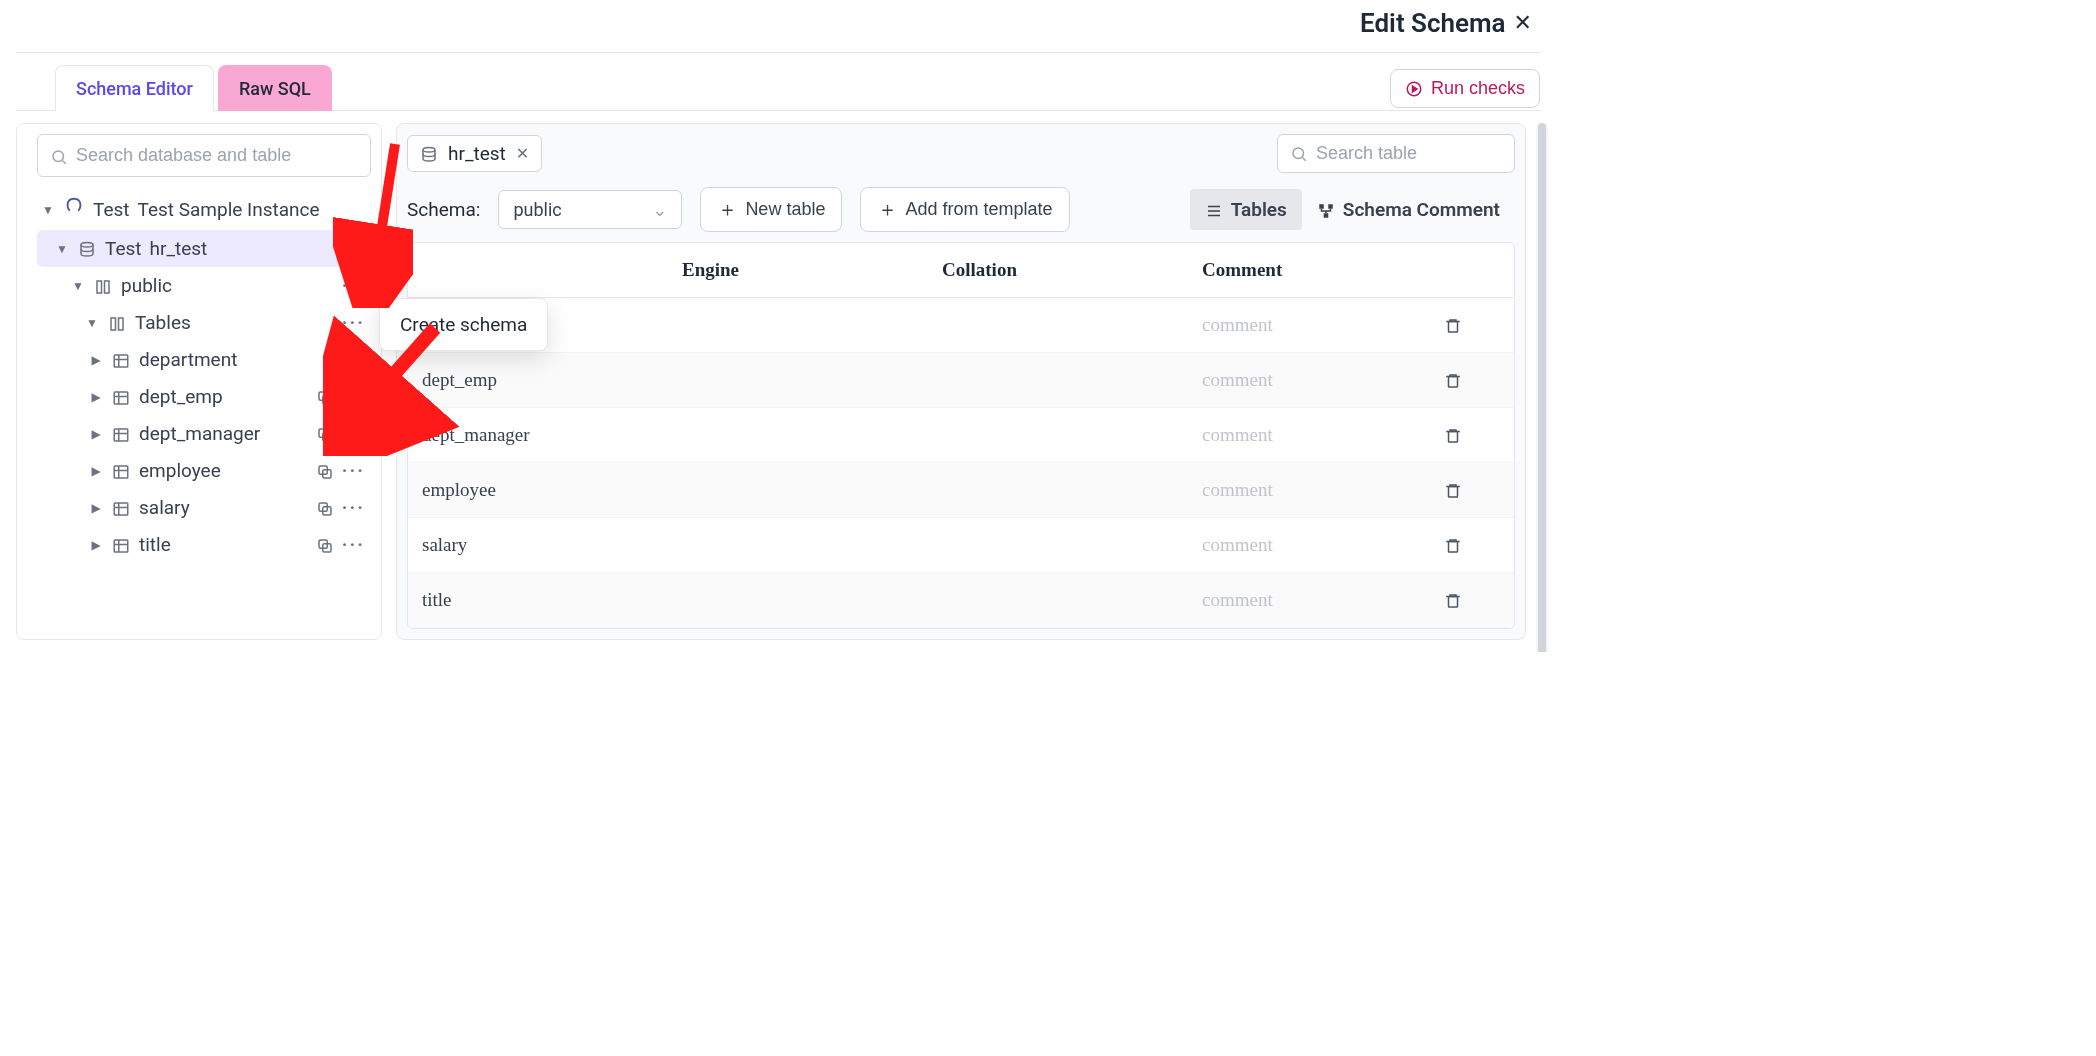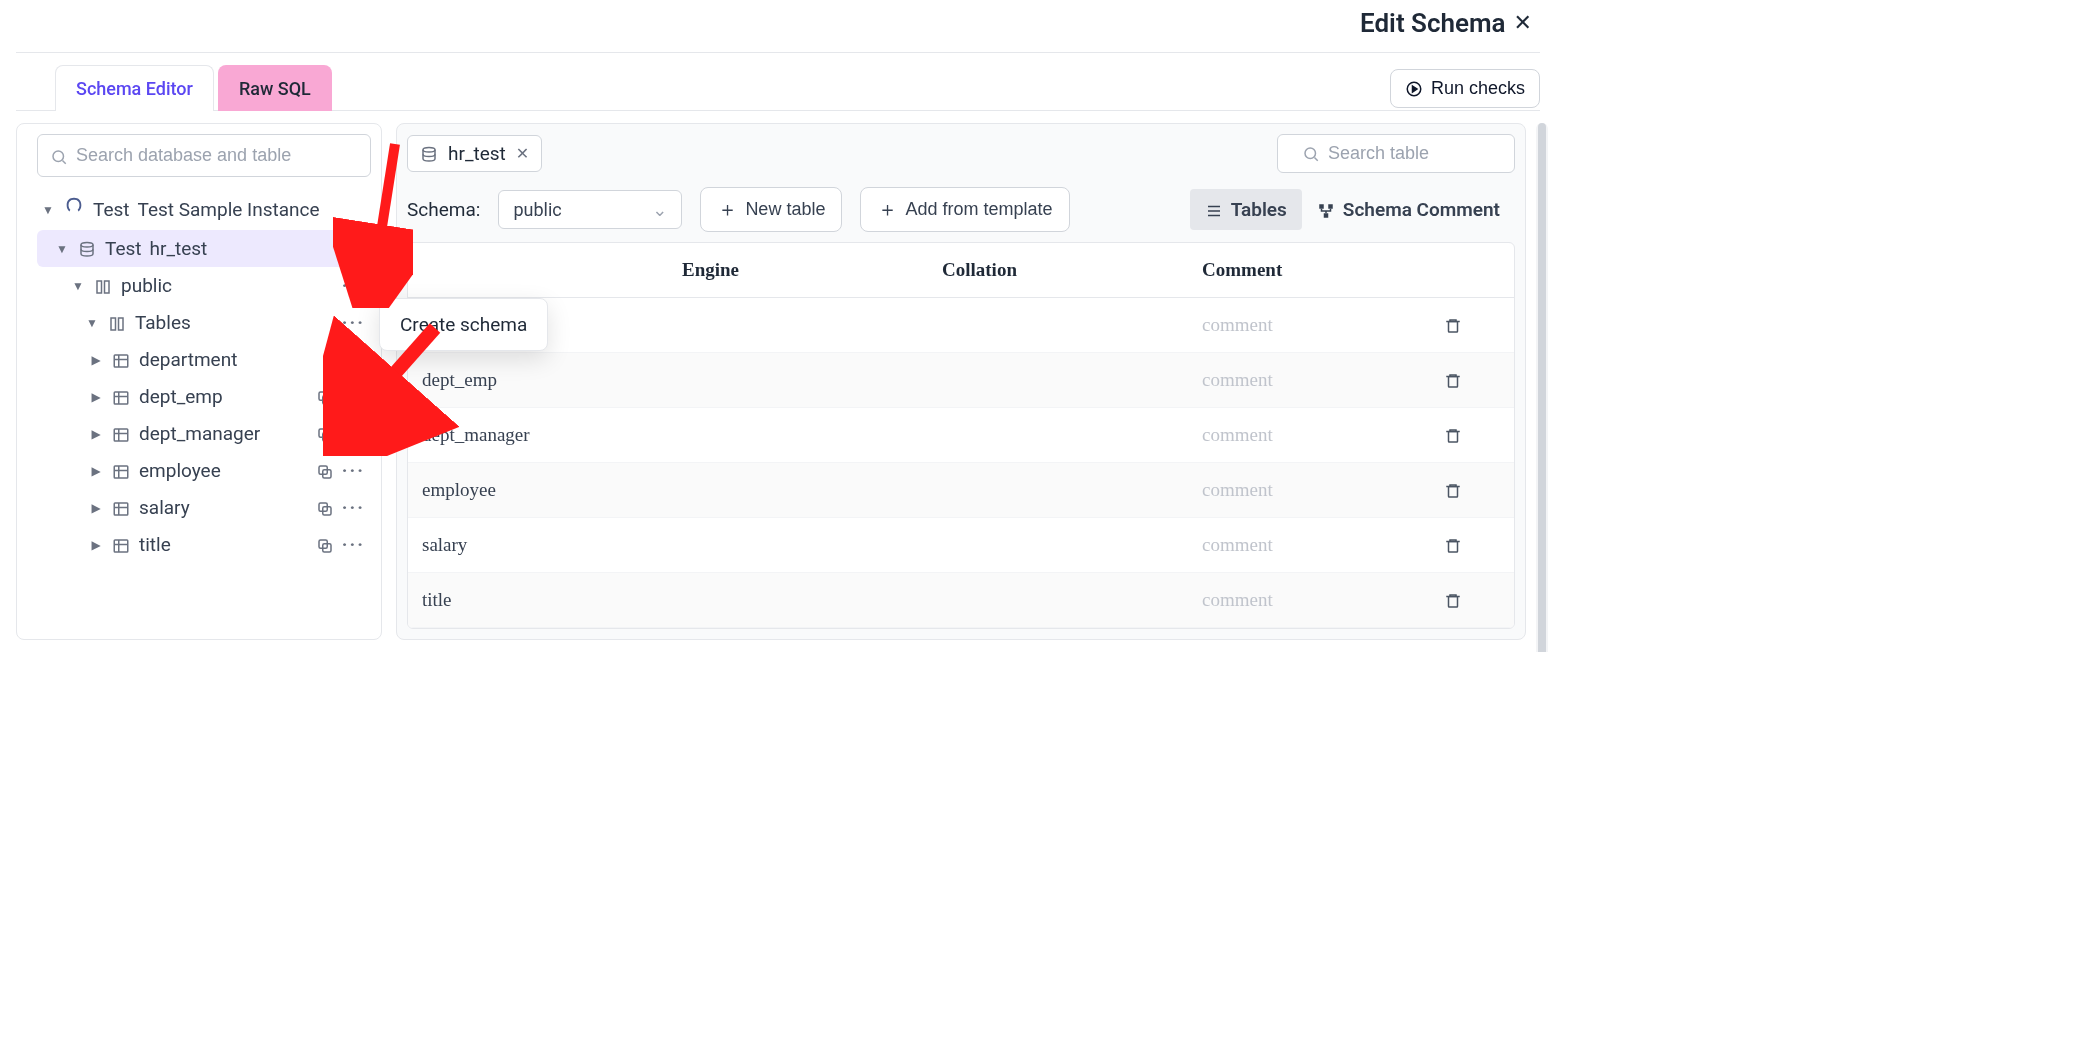--- a/index.html
+++ b/index.html
@@ -23,21 +23,21 @@
       padding: 12px 20px; font-size: 18px; font-weight: 500;
       border: 1px solid transparent; border-bottom: none;
       border-top-left-radius: 8px; border-top-right-radius: 8px;
       cursor: pointer;
     }
     .tab.active { color: #5b47f2; border-color: #e5e7eb; background:#fff;margin-left:39px; }
     .tab:not(.active) { color: #1f2937; background: #f9a8d4; }
     .btn {
       display: inline-flex; align-items: center; gap: 8px;
       padding: 8px 14px; border: 1px solid #d1d5db; border-radius: 8px;
-      background: #fff; font-size: 18px; cursor: pointer; color: #0f172a;
+      background: #fff; font-size: 18px; cursor: pointer; color: #be185d;
     }
     .tab-line { border-bottom: 1px solid #e5e7eb; margin: -1px 16px 0 16px;}
     .workspace { display: flex; gap: 14px; padding: 12px 16px; }
     .sidebar {
       width: 366px; flex: 0 0 366px;
       border: 1px solid #e5e7eb; border-radius: 8px;
       padding: 10px 10px 12px 20px;
       position: relative;
     }
     .search-box {
@@ -83,21 +83,21 @@
     .chip {
       display: inline-flex; align-items: center; gap: 10px;
       background: #fff; border: 1px solid #d1d5db; border-radius: 6px;
       padding: 6px 12px; font-size: 19px;
     }
     .chip .close { color: #6b7280; cursor: pointer; font-size: 16px; }
     .chip .db-icon { color: #6b7280; }
     .search-table-box {
       display: flex; align-items: center; gap: 8px;
       background: #fff; border: 1px solid #d1d5db; border-radius: 6px;
-      padding: 8px 24px; width: 238px;
+      padding: 8px 12px; width: 238px;
     }
     .search-table-box input { border:none;outline:none;width:100%;font-size:18px;color:#374151;}
     .search-table-box input::placeholder{color:#9ca3af;}
     .toolbar2 {
       display: flex; align-items: center; gap: 18px;
       margin-bottom: 10px;
     }
     .label { font-size: 19px; color: #1f2937; }
     .select {
       display:inline-flex; align-items:center; justify-content:space-between;

